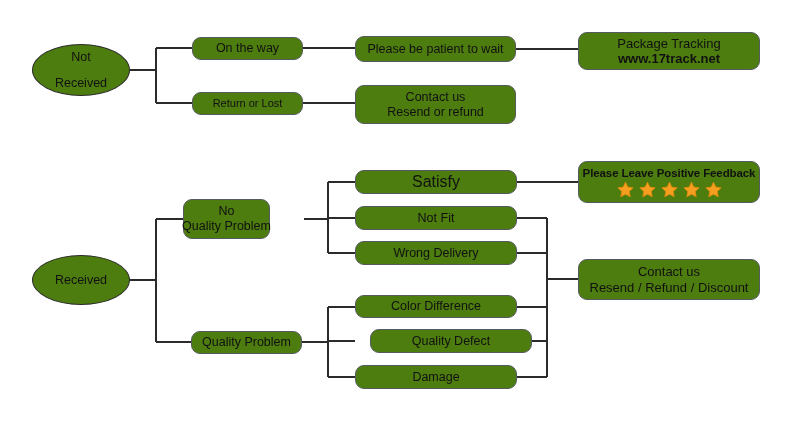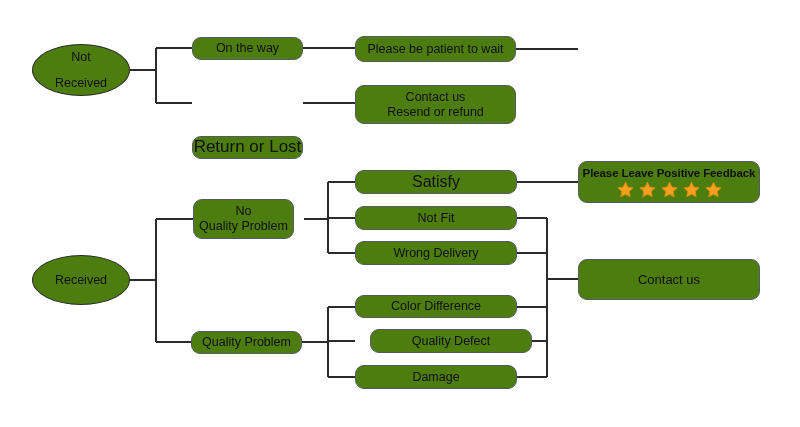--- a/index.html
+++ b/index.html
@@ -114,39 +114,43 @@
 
   <div class="node ellipse" style="left:32px; top:44px; width:98px; height:52px; font-size:12.5px;">
     <span class="line">Not</span>
     <span class="line">Received</span>
   </div>
 
   <div class="node rounded" style="left:192px; top:37px; width:111px; height:23px; font-size:12.5px;">
     <span class="line">On the way</span>
   </div>
 
-  <div class="node rounded" style="left:192px; top:92px; width:111px; height:23px; font-size:17px;margin-top:44px;">
+  <div class="node rounded" style="left:192px; top:92px; width:111px; height:23px; font-size:11px;">
     <span class="line">Return or Lost</span>
   </div>
 
   <div class="node rounded" style="left:355px; top:36px; width:161px; height:26px; font-size:12.5px;">
     <span class="line">Please be patient to wait</span>
   </div>
 
   <div class="node rounded" style="left:355px; top:85px; width:161px; height:39px; font-size:12.5px;">
     <span class="line">Contact us</span>
     <span class="line">Resend or refund</span>
   </div>
 
+  <div class="node rounded" style="left:578px; top:32px; width:182px; height:38px; font-size:13px;">
+    <span class="line">Package Tracking</span>
+    <span class="line" style="font-weight:bold;">www.17track.net</span>
+  </div>
 
   <div class="node ellipse" style="left:32px; top:255px; width:98px; height:50px; font-size:12.5px;">
     <span class="line">Received</span>
   </div>
 
-  <div class="node rounded" style="left:193px; top:199px; width:101px; height:40px; font-size:12.5px;">
+  <div class="node rounded" style="left:183px; top:199px; width:87px; height:40px; font-size:12.5px;">
     <span class="line">No</span>
     <span class="line">Quality Problem</span>
   </div>
 
   <div class="node rounded" style="left:191px; top:331px; width:111px; height:23px; font-size:12.5px;">
     <span class="line">Quality Problem</span>
   </div>
 
   <div class="node rounded" style="left:355px; top:170px; width:162px; height:24px; font-size:16px;">
     <span class="line">Satisfy</span>
@@ -188,15 +192,16 @@
         <polygon points="12,1.6 15.3,8.6 22.8,9.6 17.3,14.8 18.7,22.3 12,18.7 5.3,22.3 6.7,14.8 1.2,9.6 8.7,8.6" fill="#F59E1F" stroke="#E08A0C" stroke-width="1.1" stroke-linejoin="round"></polygon>
       </svg>
       <svg class="star" viewBox="0 0 24 24">
         <polygon points="12,1.6 15.3,8.6 22.8,9.6 17.3,14.8 18.7,22.3 12,18.7 5.3,22.3 6.7,14.8 1.2,9.6 8.7,8.6" fill="#F59E1F" stroke="#E08A0C" stroke-width="1.1" stroke-linejoin="round"></polygon>
       </svg>
     </span>
   </div>
 
   <div class="node rounded" style="left:578px; top:259px; width:182px; height:41px; font-size:13px;">
     <span class="line">Contact us</span>
+    <span class="line">Resend / Refund / Discount</span>
   </div>
 
 </div>
 
 </body></html>

